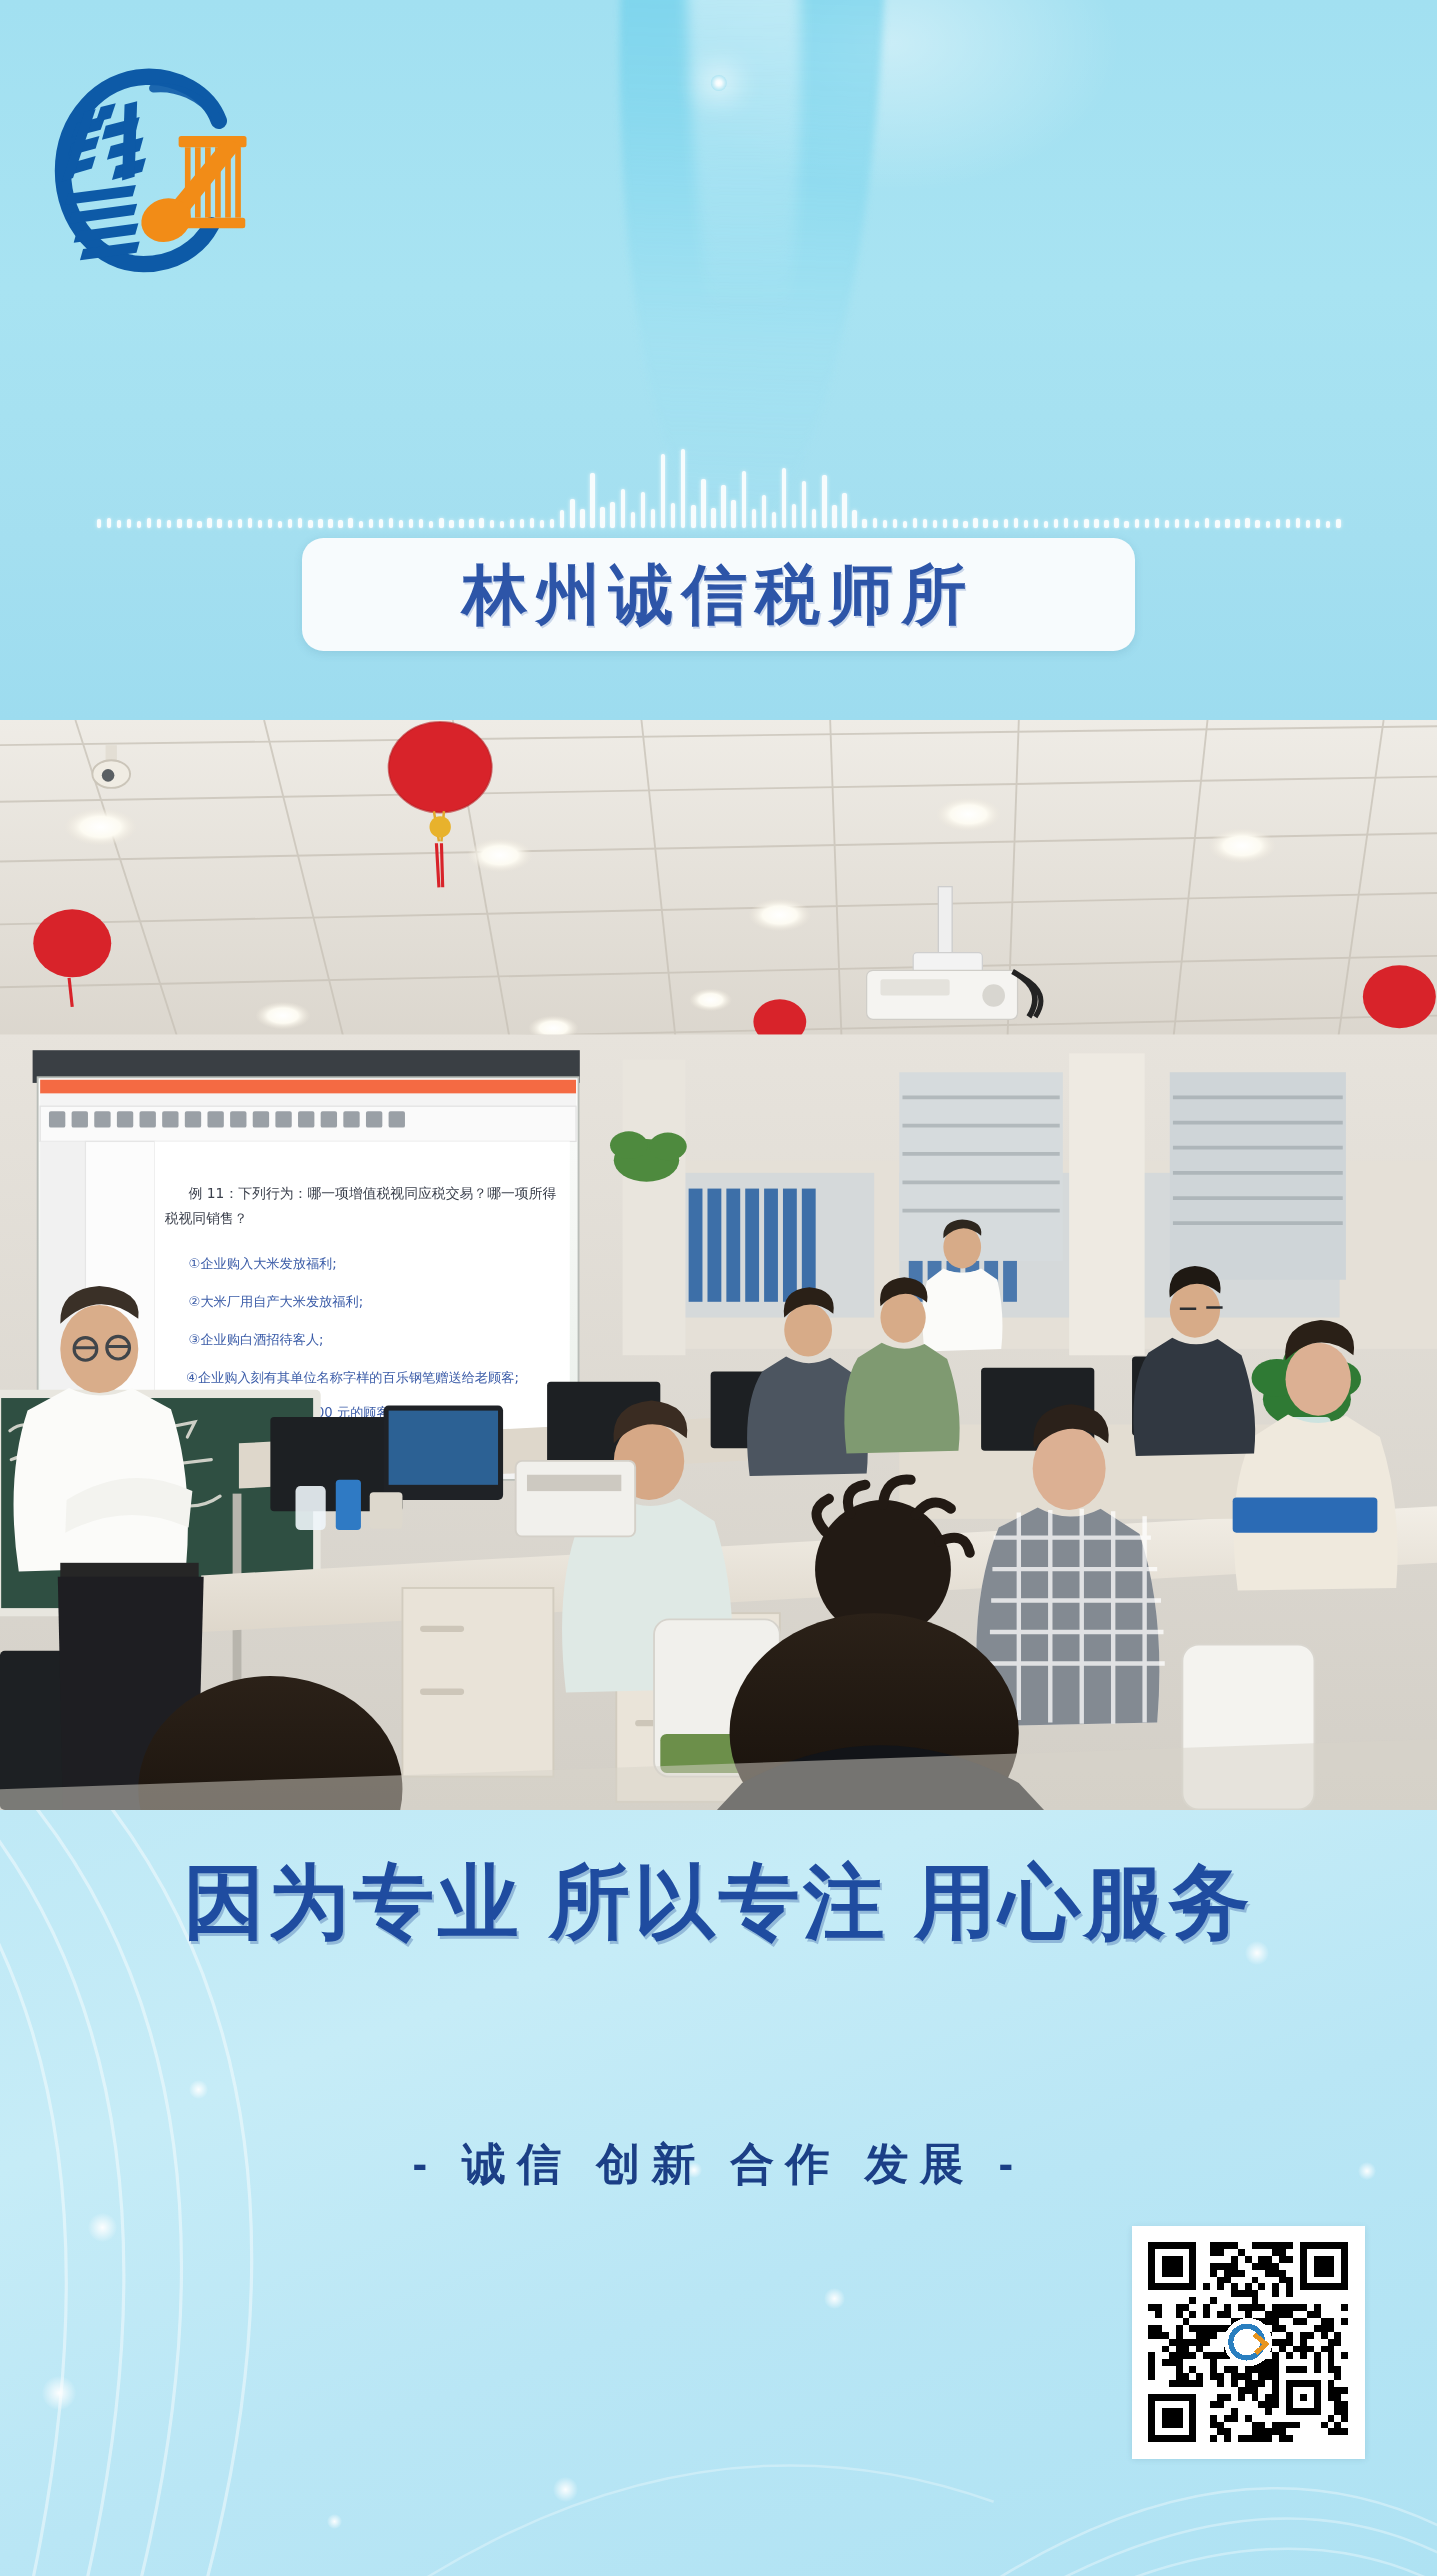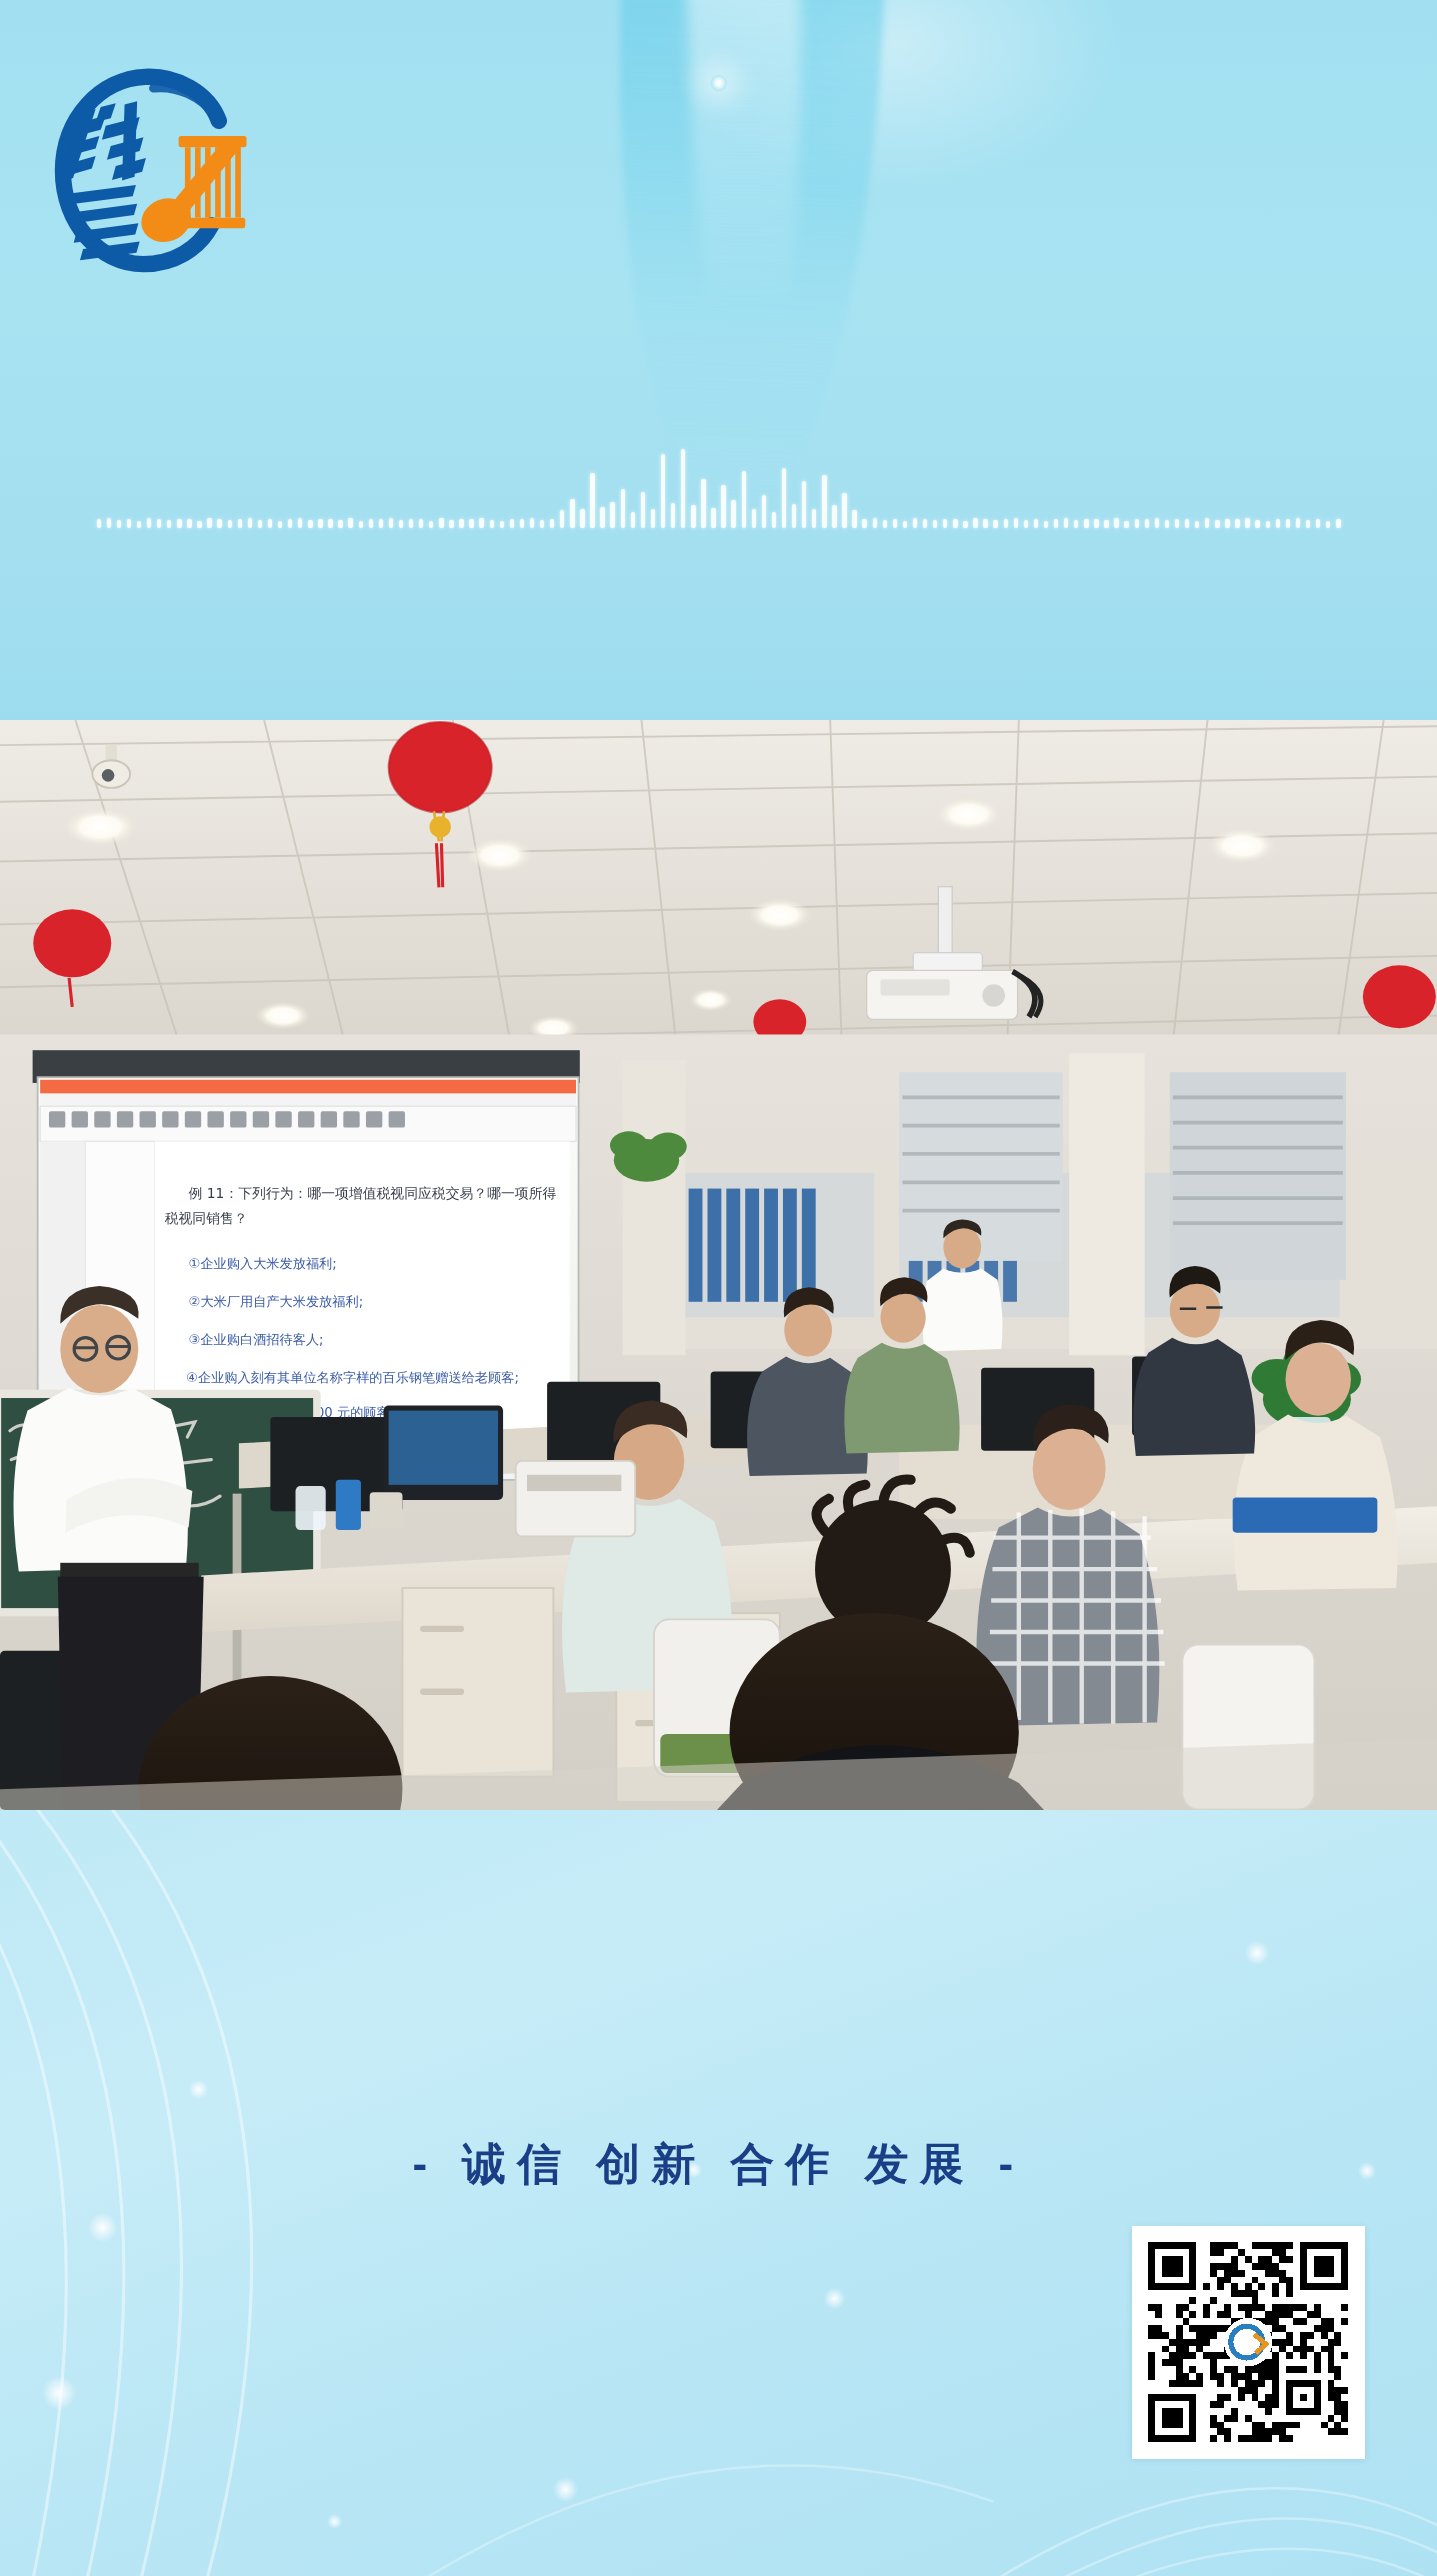--- a/index.html
+++ b/index.html
@@ -399,20 +399,23 @@
         <i style="height: 7.5px;"></i>
         <i style="height: 9.4px;"></i>
         <i style="height: 8.8px;"></i>
         <i style="height: 10px;"></i>
         <i style="height: 8.2px;"></i>
         <i style="height: 9.4px;"></i>
         <i style="height: 7.5px;"></i>
         <i style="height: 8.8px;"></i>
       </div>
 
+    <div class="name-pill">
+      <span>林州诚信税师所</span>
+    </div>
   </div>
 
   <div class="photo">
     <svg viewBox="0 0 2285 1733" xmlns="http://www.w3.org/2000/svg" preserveAspectRatio="xMidYMid slice" aria-hidden="true">
       <defs>
         <linearGradient id="ceil" x1="0" y1="0" x2="0" y2="1">
           <stop offset="0" stop-color="#efece6"></stop>
           <stop offset="1" stop-color="#d9d4cb"></stop>
         </linearGradient>
         <linearGradient id="scr" x1="0" y1="0" x2="0" y2="1">
@@ -779,20 +782,21 @@
     <div class="bokeh" style="left:189px; top:270px; width:19px; height:19px;"></div>
     <div class="bokeh" style="left:42px;  top:566px; width:34px; height:34px;"></div>
     <div class="bokeh" style="left:686px;top:352px; width:16.4px; height:16.4px;"></div>
     <div class="bokeh" style="left:824px;top:478px; width:21.4px; height:21.4px;"></div>
     <div class="bokeh" style="left:1245px;top:131px; width:24px; height:24px;"></div>
     <div class="bokeh" style="left:1358px;top:352px; width:17.6px; height:17.6px;"></div>
     <div class="bokeh" style="left:553px; top:667px;width:25px; height:25px;"></div>
     <div class="bokeh" style="left:327px; top:704px;width:15px; height:15px;"></div>
   </div>
 
+  <div class="slogan1">因为专业 所以专注 用心服务</div>
   <div class="motto">- 诚信  创新  合作  发展 -</div>
 
 
   <div class="qr-box">
     <svg viewBox="0 0 29 29" shape-rendering="crispEdges" xmlns="http://www.w3.org/2000/svg" aria-hidden="true">
       <rect width="29" height="29" fill="#ffffff"></rect>
       <g fill="#000000" id="qr-cells">
           <rect x="0" y="0" width="1" height="1"></rect>
           <rect x="1" y="0" width="1" height="1"></rect>
           <rect x="2" y="0" width="1" height="1"></rect>

